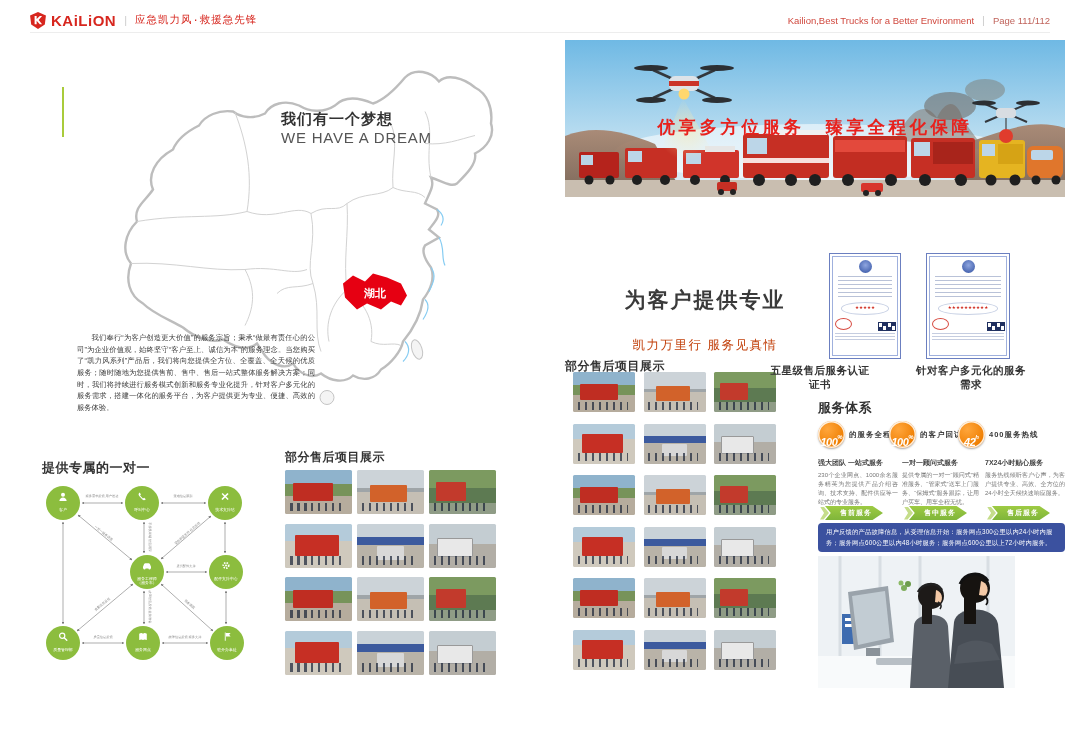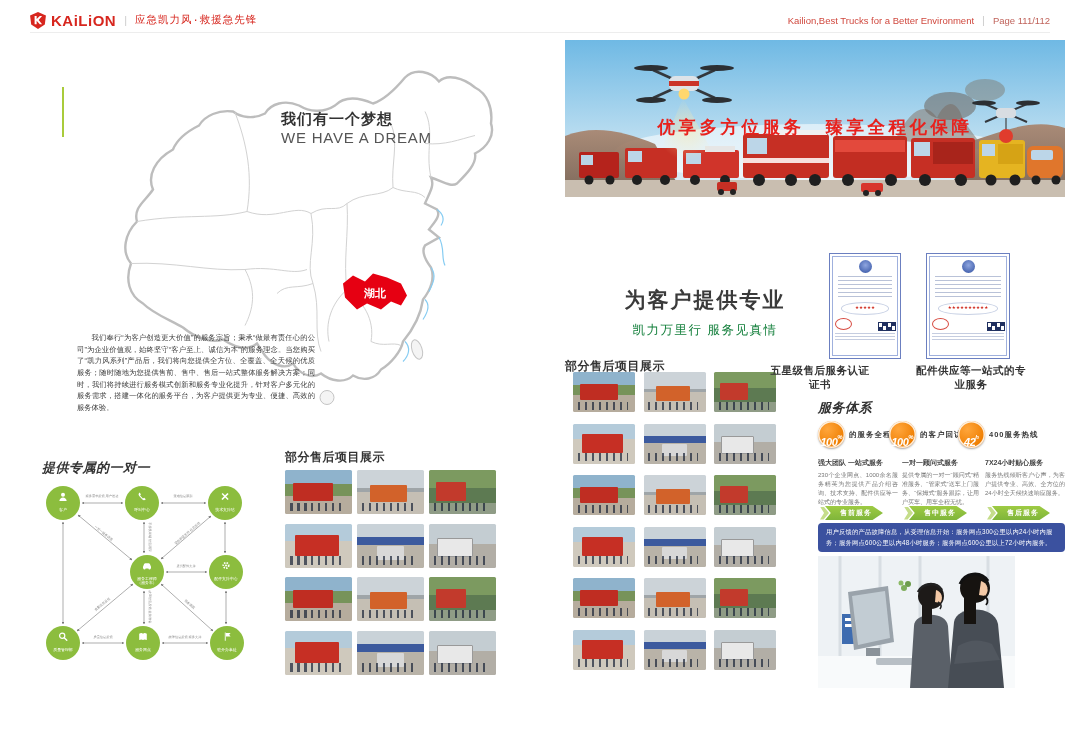--- a/index.html
+++ b/index.html
@@ -15,21 +15,21 @@
   .page-label{color:#c0635b;}
   .header-rule{position:absolute;left:30px;right:30px;top:32px;height:1px;background:#ededed;}
   
   .accent-line{position:absolute;left:62px;top:87px;width:2px;height:50px;background:#a9cb3b;}
   .map-svg{position:absolute;left:95px;top:50px;}
   .dream{position:absolute;left:281px;top:110px;}
   .dream-cn{font-size:15px;font-weight:bold;color:#333;letter-spacing:1px;}
   .dream-en{font-size:15px;color:#555;letter-spacing:.8px;margin-top:0;}
   .intro{position:absolute;left:77px;top:332px;width:238px;font-size:7.3px;line-height:1.6;
          color:#3c3c3c;text-align:justify;text-indent:2em;}
-  .sec-title{position:absolute;font-size:13px;font-weight:bold;color:#333;letter-spacing:.5px;font-style:italic;}
+  .sec-title{position:absolute;font-size:13px;font-weight:bold;color:#333;letter-spacing:.5px;}
   .flow-svg{position:absolute;left:40px;top:486px;}
   .gal-title{position:absolute;font-size:12px;font-weight:bold;color:#333;letter-spacing:.5px;}
   .gallery{position:absolute;}
   .photo{position:absolute;overflow:hidden;border-radius:1.5px;}
   .photo::before{content:"";position:absolute;border-radius:1px;}
   .photo::after{content:"";position:absolute;left:8%;right:12%;bottom:6%;height:20%;
     background:repeating-linear-gradient(90deg,rgba(25,35,55,.7) 0 2.5px,transparent 2.5px 7px);}
   .v0{background:linear-gradient(180deg,#8fb3cc 0 32%,#77935a 32% 58%,#b6ac9d 58%);}
   .v0::before{left:12%;top:30%;width:60%;height:40%;background:#bf2d22;}
   .v1{background:linear-gradient(180deg,#ccd3d8 0 42%,#9fa5a8 42% 50%,#c5bfb4 50%);}
@@ -39,21 +39,21 @@
   .v3{background:linear-gradient(180deg,#b4cbda 0 38%,#cfc9bd 38%);}
   .v3::before{left:15%;top:25%;width:65%;height:48%;background:#c62f24;}
   .v4{background:linear-gradient(180deg,#c9d2d8 0 30%,#3c5a9e 30% 48%,#b9b3a8 48%);}
   .v4::before{left:30%;top:52%;width:40%;height:30%;background:#d8d8d8;}
   .v5{background:linear-gradient(180deg,#c4cdd2 0 45%,#b2aea6 45%);}
   .v5::before{left:12%;top:32%;width:50%;height:40%;background:#e8e8e8;border:1px solid #999;}
   
   .banner{position:absolute;left:565px;top:40px;width:500px;height:157px;}
   .tour{position:absolute;left:580px;top:286px;width:250px;text-align:center;}
   .tour-title{font-size:21px;font-weight:bold;color:#3a3a3a;letter-spacing:2px;}
-  .tour-sub{font-size:12.5px;color:#15803d;letter-spacing:1.5px;margin-top:8px;}
+  .tour-sub{font-size:12.5px;color:#c2410c;letter-spacing:1.5px;margin-top:23px;}
   .cert{position:absolute;background:#fff;border:1.5px solid #6b7fc0;
         box-shadow:inset 0 0 0 2px #fff,inset 0 0 0 3px #9fb0dd;box-sizing:border-box;padding:6px 5px 4px;}
   .emblem{width:13px;height:13px;border-radius:50%;background:radial-gradient(circle at 50% 40%,#8fa6e0,#2f4fa0);margin:0 auto 3px;}
   .mlines{height:24px;background:repeating-linear-gradient(180deg,#b9c2d8 0 1px,transparent 1px 4px);margin:2px 3px;}
   .starring{border:1px solid #c7d0e4;border-radius:50%;margin:1px 6px;padding:3px 1px;
             color:#d02c20;font-size:4.5px;text-align:center;line-height:4.5px;}
   .certfoot{display:flex;justify-content:space-between;align-items:flex-end;margin-top:3px;}
   .seal{width:15px;height:10px;border:1.2px solid #d02c20;border-radius:50%;opacity:.85;}
   .qrs{display:flex;gap:2px;}
   .qr{width:7px;height:7px;outline:1px solid #203060;
@@ -430,21 +430,21 @@
     <div class="certfoot">
       <div class="seal"></div>
       <div class="qrs">
           <div class="qr"></div>
           <div class="qr"></div>
         </div>
     </div>
     <div class="microfoot"></div>
   </div>
   <div class="cert-cap" style="left:770px;top:364px;width:100px;">五星级售后服务认证证书</div>
-  <div class="cert-cap" style="left:913px;top:364px;width:116px;">配件供应等一站式的专业服务</div>
+  <div class="cert-cap" style="left:913px;top:364px;width:116px;">针对客户多元化的服务需求</div>
 
   <div class="sec-title" style="left:818px;top:399px;">服务体系</div>
 
   <div class="badge-group" style="left:818px;top:421px;">
     <div class="badge">
       <span class="num">100</span>
       <span class="unit">%</span>
     </div>
     <span class="badge-label">的服务全程管控</span>
   </div>

